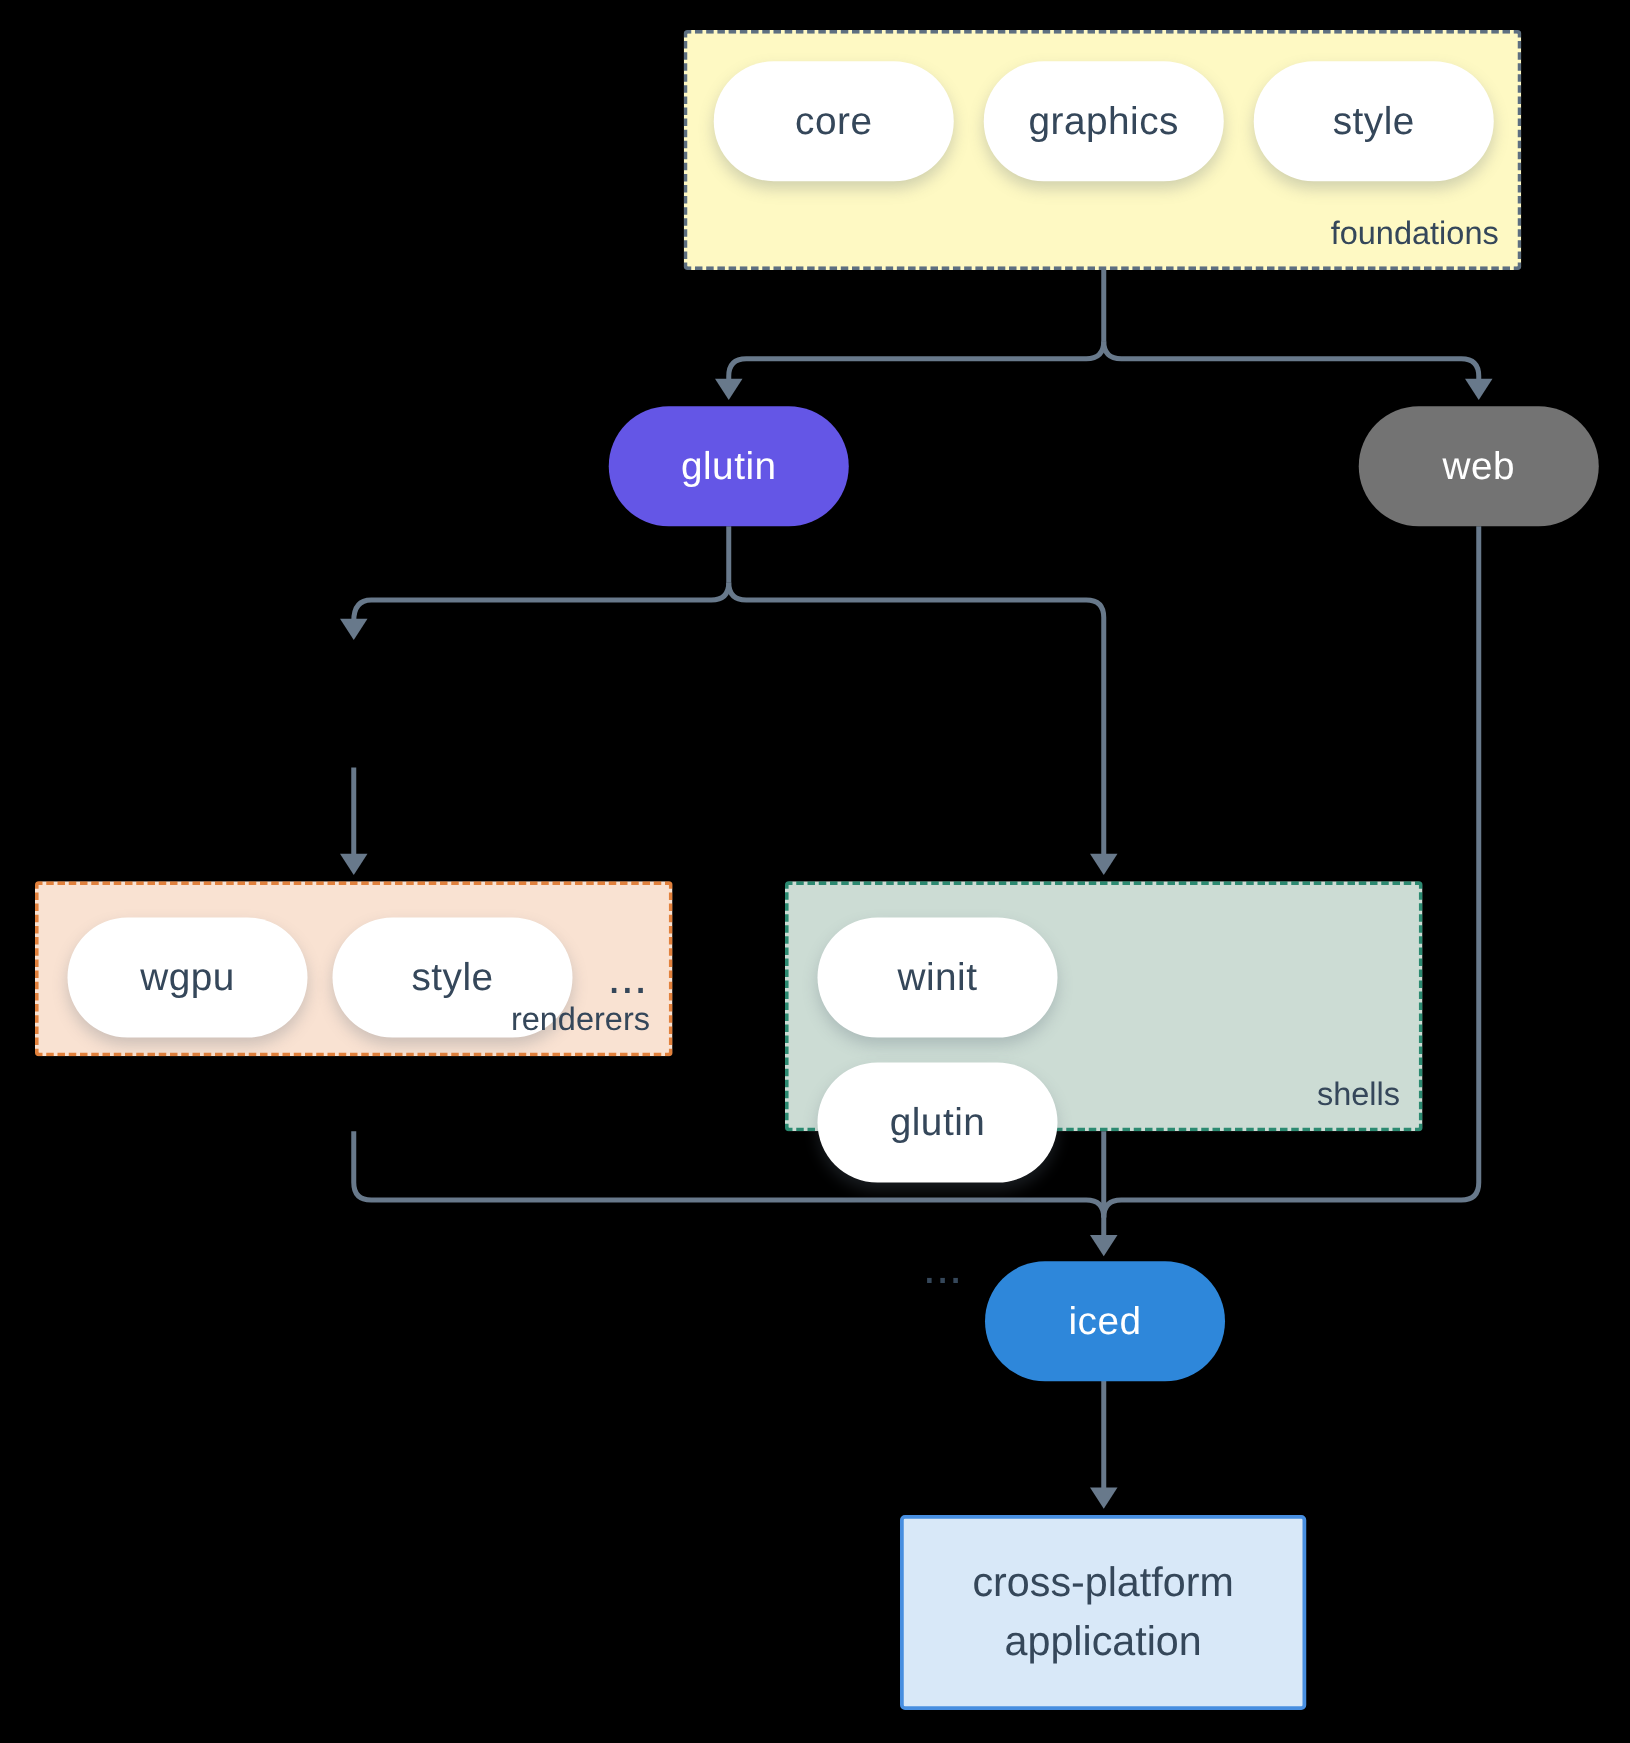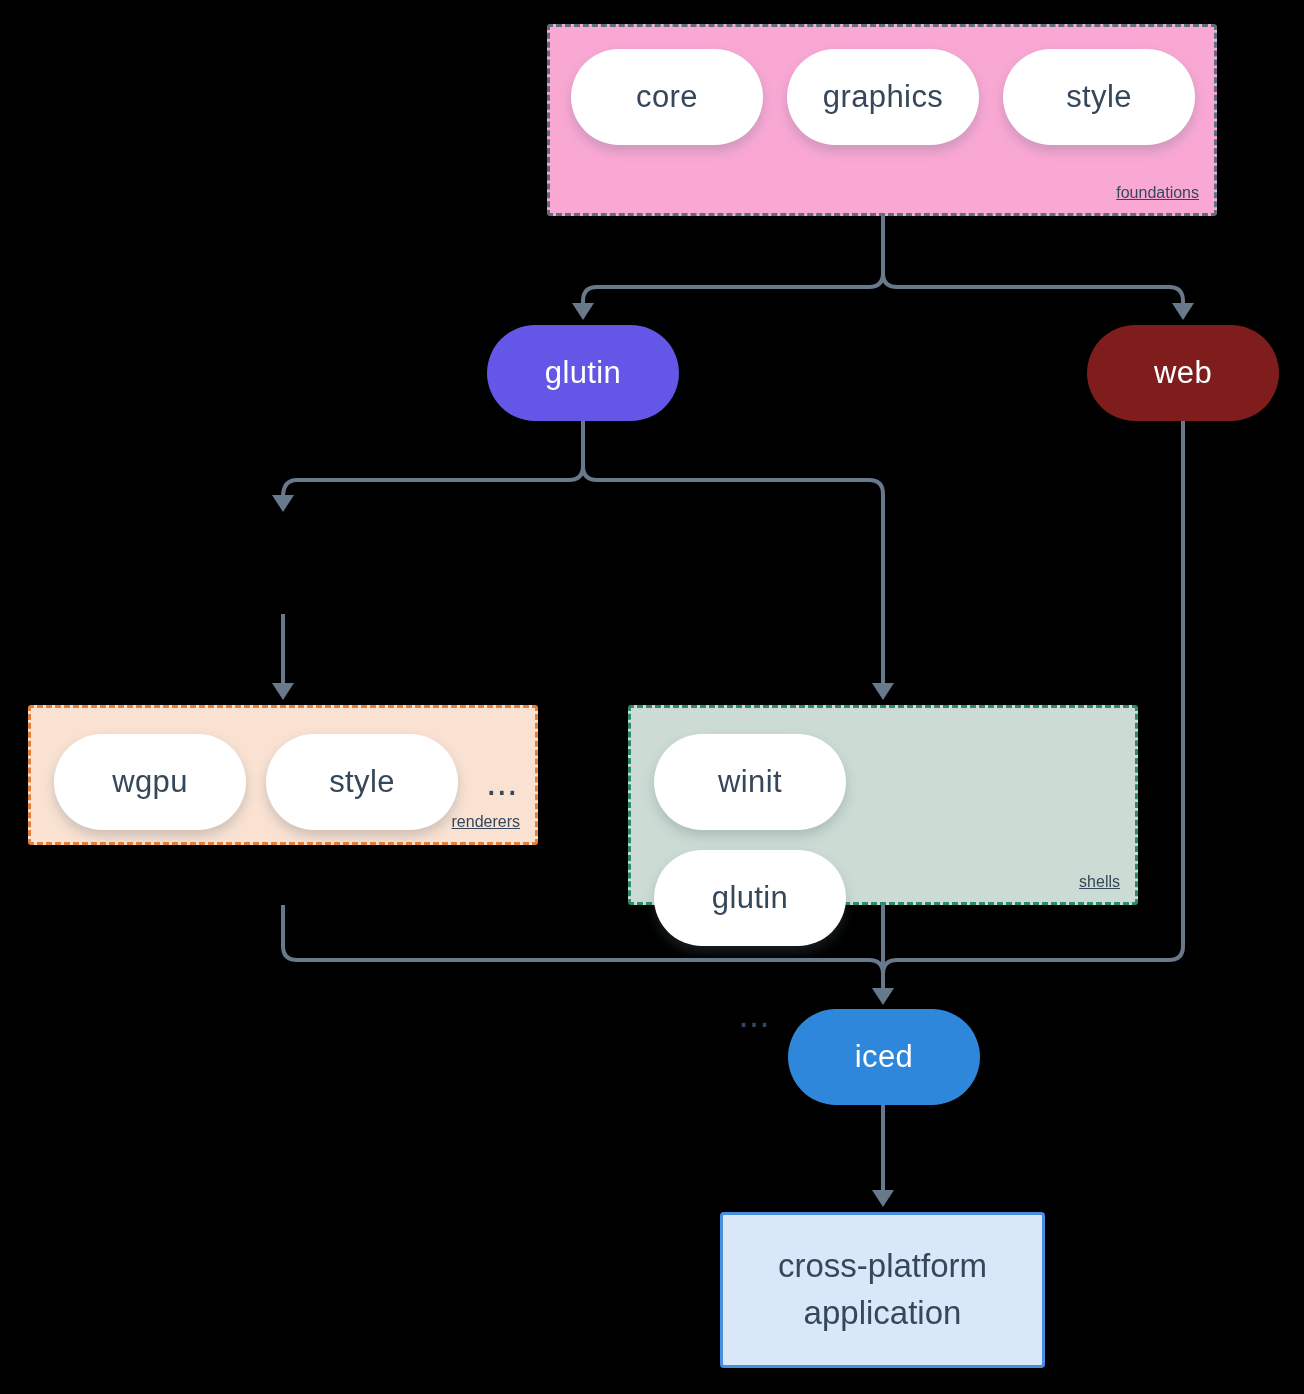--- a/index.html
+++ b/index.html
@@ -31,21 +31,21 @@
     stroke: none;
   }
   .group {
     position: absolute;
     box-sizing: border-box;
     border-radius: 3px;
   }
   .group-foundations {
     left: 547px; top: 24px;
     width: 670px; height: 192px;
-    background: #f9a8d4;
+    background: #fef9c3;
     border: 3px dashed #5d6f80;
   }
   .group-renderers {
     left: 28px; top: 705px;
     width: 510px; height: 140px;
     background: #f9e2d2;
     border: 3px dashed #e2813c;
   }
   .group-shells {
     left: 628px; top: 705px;
@@ -85,31 +85,30 @@
     border-radius: 48px;
     display: flex;
     align-items: center;
     justify-content: center;
     font-size: 31px;
     font-weight: 500;
     letter-spacing: 0.4px;
     color: #ffffff;
   }
   .node-native   { left: 487px;  top: 325px;  background: #6456e6; }
-  .node-web      { left: 1087px; top: 325px;  background: #7f1d1d; }
+  .node-web      { left: 1087px; top: 325px;  background: #737373; }
   .node-graphics { left: 187px;  top: 517px;  background: #e2813c; }
   .node-iced     { left: 788px;  top: 1009px; background: #2e87da; }
   .group-label {
     position: absolute;
     right: 15px;
     bottom: 11px;
-    font-size: 16px;
+    font-size: 26px;
     font-weight: 400;
     color: #35475a;
-    text-decoration: underline;
   }
   .ellipsis {
     font-size: 38px;
     font-weight: 500;
     color: #35475a;
     margin-left: 8px;
     line-height: 96px;
   }
   .app-box {
     position: absolute;

